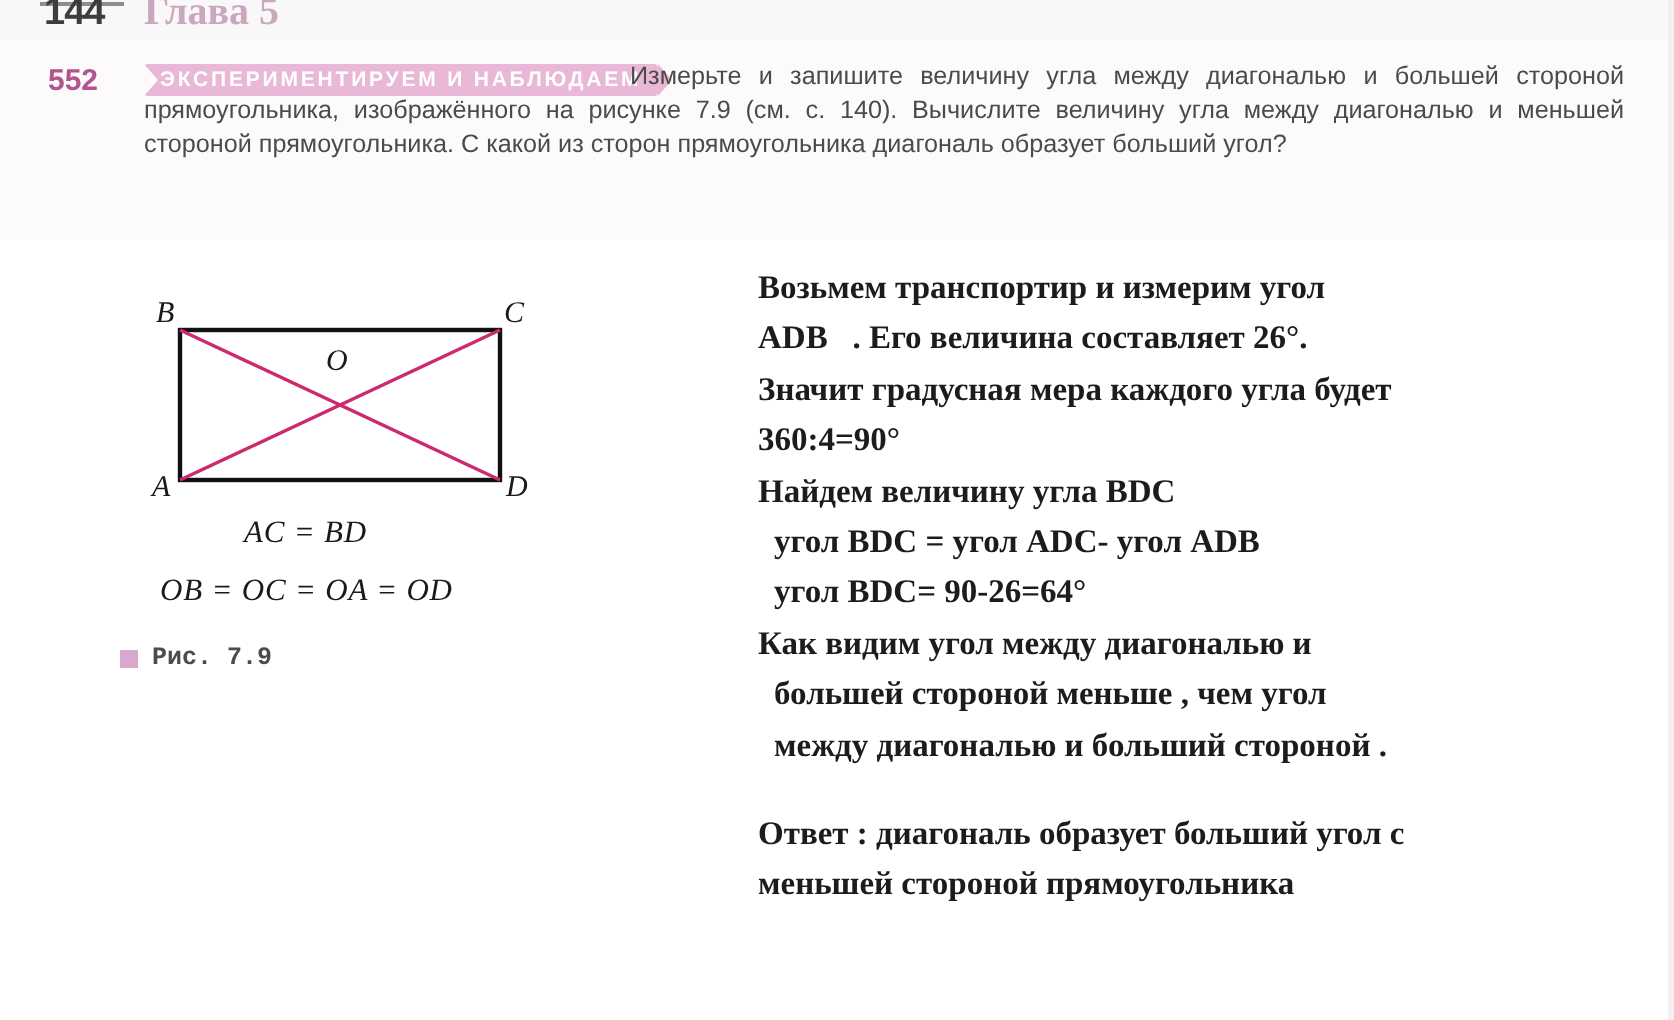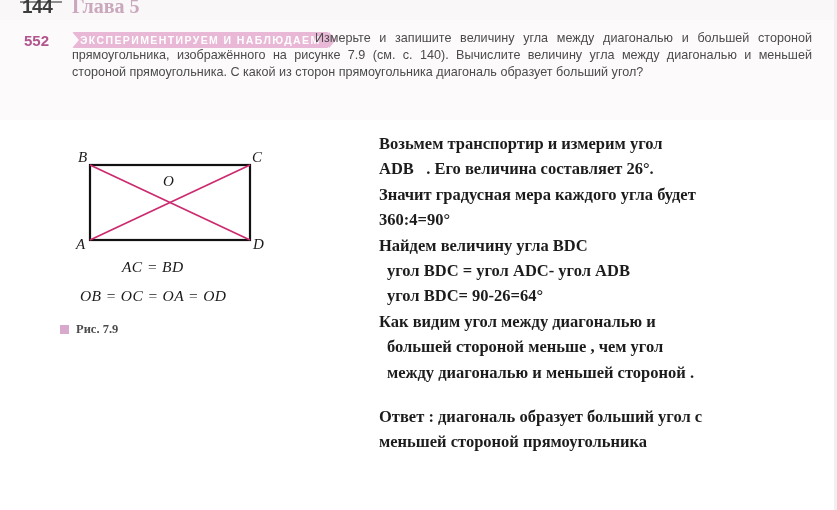--- a/index.html
+++ b/index.html
@@ -156,21 +156,21 @@
     display: flex;
     align-items: center;
     gap: 7px;
   }
   .caption-bullet {
     width: 9px; height: 9px;
     background: #d9a8cd;
     display: inline-block;
   }
   .caption-text {
-    font-family: Liberation Serif, serif;
+    font-family: Liberation Mono, monospace;
     font-size: 12.5px;
     font-weight: bold;
     color: #4b4b4b;
     text-align: right;
   }
 
   
   .solution {
     position: absolute;
     left: 337px; top: 131px;
@@ -248,20 +248,20 @@
   <div class="solution">
     <div class="sol-line">Возьмем транспортир и измерим угол</div>
     <div class="sol-line">ADB   . Его величина составляет 26°.</div>
     <div class="sol-line">Значит градусная мера каждого угла будет</div>
     <div class="sol-line">360:4=90°</div>
     <div class="sol-line">Найдем величину угла BDC</div>
     <div class="sol-line sol-indent">угол BDC = угол ADC- угол ADB</div>
     <div class="sol-line sol-indent">угол BDC= 90-26=64°</div>
     <div class="sol-line">Как видим угол между диагональю и</div>
     <div class="sol-line sol-indent">большей стороной меньше , чем угол</div>
-    <div class="sol-line sol-indent">между диагональю и меньшей стороной .</div>
+    <div class="sol-line sol-indent">между диагональю и больший стороной .</div>
     <div class="sol-gap"></div>
     <div class="sol-line">Ответ : диагональ образует больший угол с</div>
     <div class="sol-line">меньшей стороной прямоугольника</div>
   </div>
 
   <div class="edge-right"></div>
 </div>
 
 </body></html>

